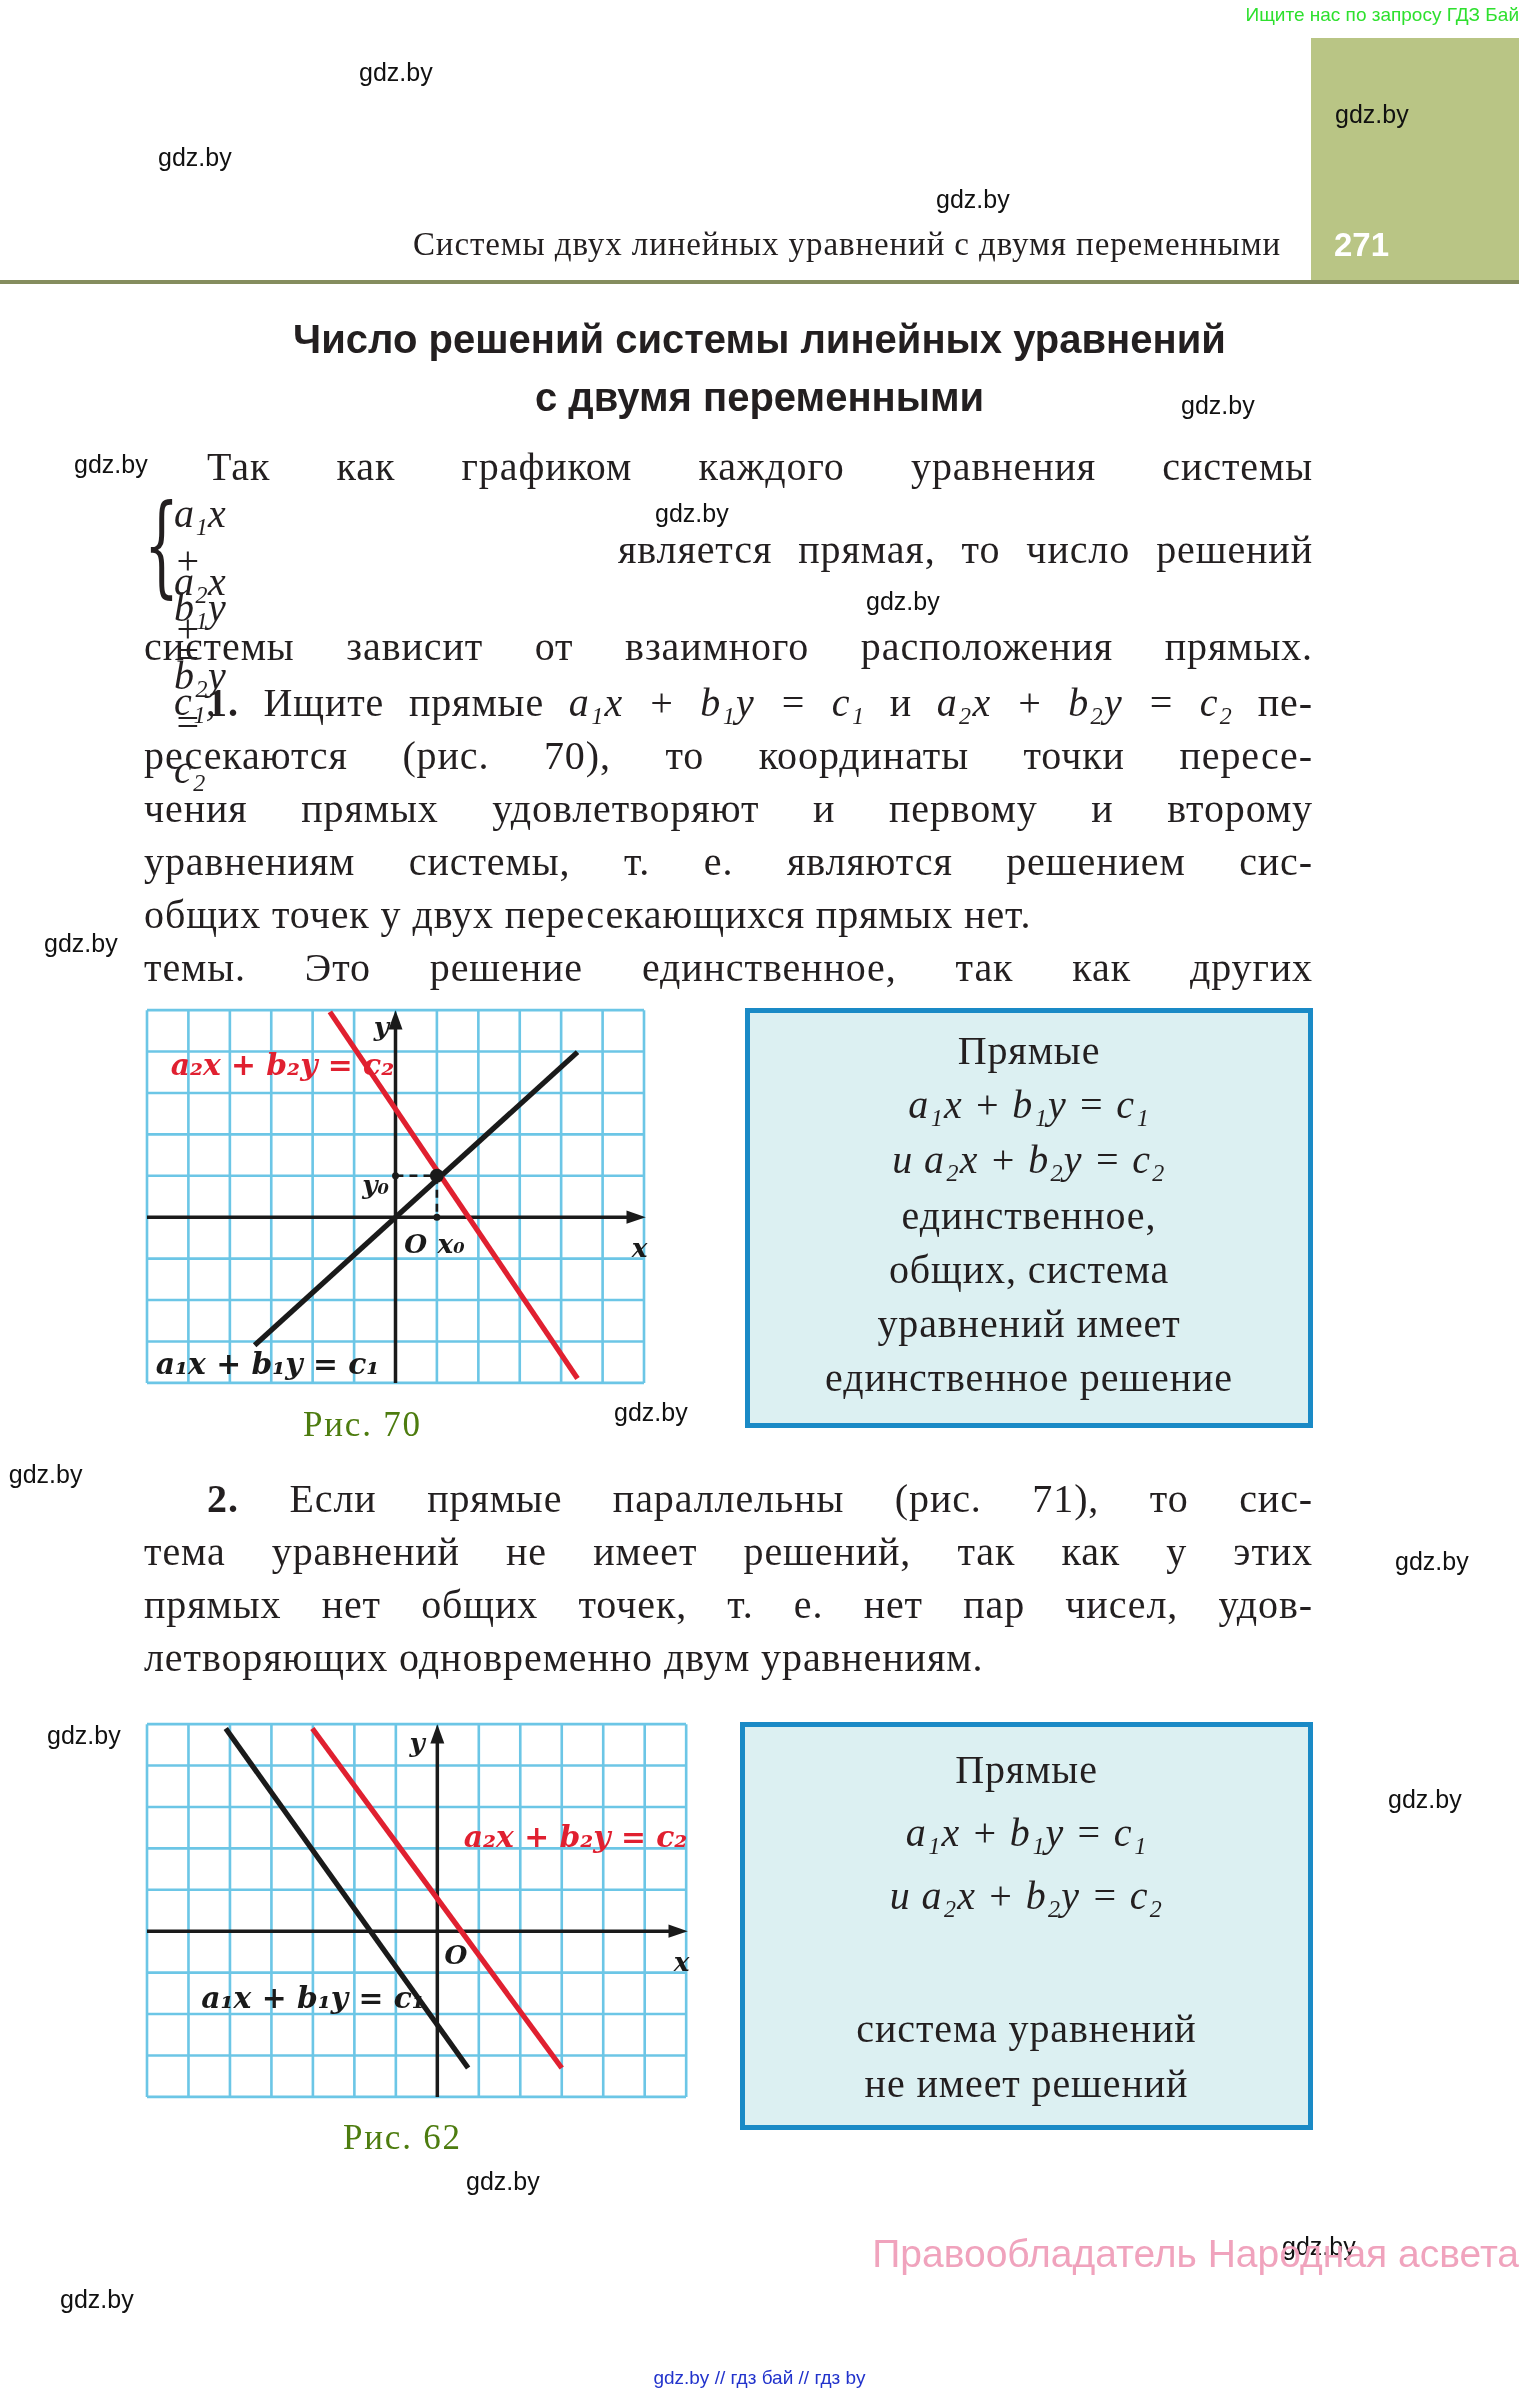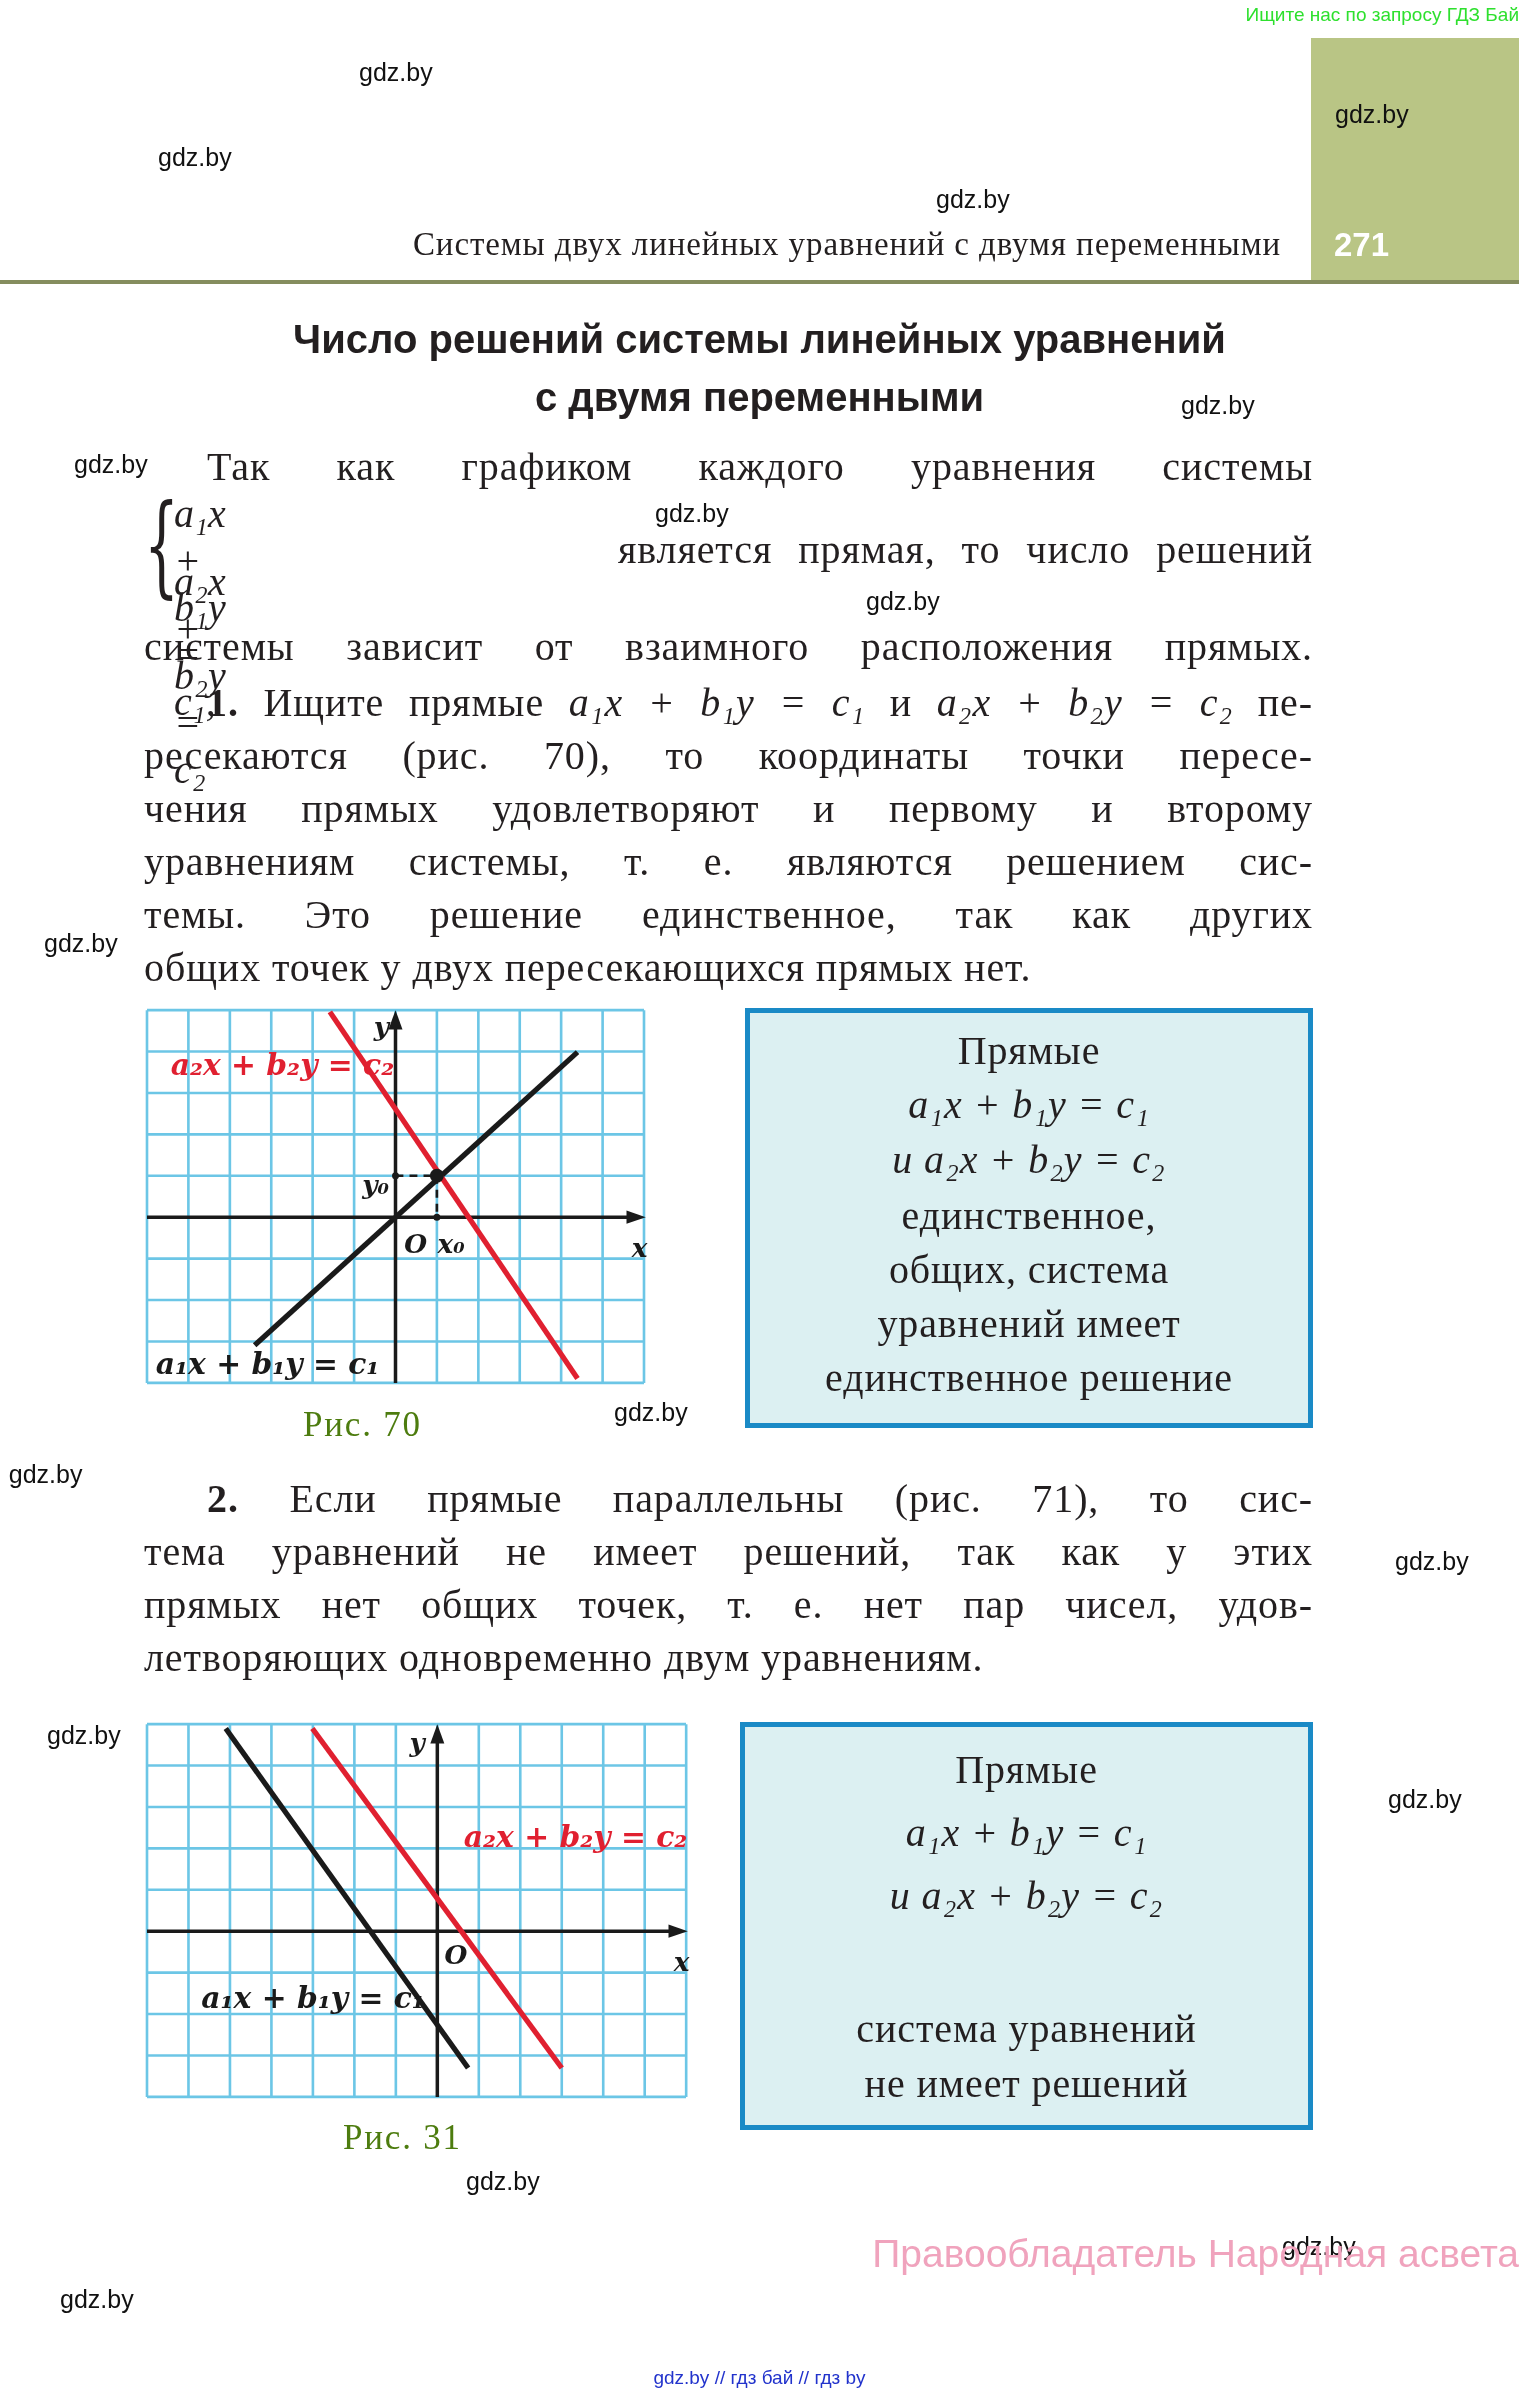--- a/index.html
+++ b/index.html
@@ -80,22 +80,22 @@
 </div>
 <div class="para" style="top:620px">
   <span class="line">системы зависит от взаимного расположения прямых.</span>
 </div>
 
 <div class="para" style="top:676px">
   <span class="line ind"><b>1.</b> <span>Ищите прямые</span> <span class="m">a₁x + b₁y = c₁</span> <span>и</span> <span class="m">a₂x + b₂y = c₂</span> <span>пе-</span></span>
   <span class="line">ресекаются (рис. 70), то координаты точки пересе-</span>
   <span class="line">чения прямых удовлетворяют и первому и второму</span>
   <span class="line">уравнениям системы, т. е. являются решением сис-</span>
+  <span class="line last">общих точек у двух пересекающихся прямых нет.</span>
   <span class="line">темы. Это решение единственное, так как других</span>
-  <span class="line last">общих точек у двух пересекающихся прямых нет.</span>
 </div>
 
 <div class="fig" style="left:140px;top:1003px">
   <svg width="525" height="394" viewBox="0 0 600 450">
     <g stroke="#6cc6e6" stroke-width="3">
 
       <line x1="8" y1="8" x2="8" y2="434"></line>
         <line x1="55.3" y1="8" x2="55.3" y2="434"></line>
       <line x1="102.7" y1="8" x2="102.7" y2="434"></line>
         <line x1="150" y1="8" x2="150" y2="434"></line>
@@ -207,21 +207,21 @@
 
     <line x1="197" y1="13" x2="482" y2="401" stroke="#e02030" stroke-width="6"></line>
 
     <text x="370" y="148" font-family="DejaVu Serif, serif" font-style="italic" font-weight="bold" font-size="34" fill="#e02030">a₂x + b₂y = c₂</text>
     <text x="70" y="332" font-family="DejaVu Serif, serif" font-style="italic" font-weight="bold" font-size="34" fill="#1a1a1a">a₁x + b₁y = c₁</text>
     <text x="308" y="40" font-family="DejaVu Serif, serif" font-style="italic" font-weight="bold" font-size="30" fill="#1a1a1a">y</text>
     <text x="610" y="290" font-family="DejaVu Serif, serif" font-style="italic" font-weight="bold" font-size="30" fill="#1a1a1a">x</text>
     <text x="348" y="282" font-family="DejaVu Serif, serif" font-style="italic" font-weight="bold" font-size="30" fill="#1a1a1a">O</text>
   </svg>
 </div>
-<div class="caption" style="left:343px;top:2118px">Рис. 31</div>
+<div class="caption" style="left:343px;top:2118px">Рис. 62</div>
 
 <div class="box" style="left:740px;top:1722px;width:573px;height:408px">
   <div class="bl" style="top:19px">Прямые</div>
   <div class="bl m" style="top:82px">a₁x + b₁y = c₁</div>
   <div class="bl m" style="top:145px">и  a₂x + b₂y = c₂</div>
   <div class="bl" style="top:278px">система уравнений</div>
   <div class="bl" style="top:333px">не имеет решений</div>
 </div>
 
 <div class="copyright">Правообладатель Народная асвета</div>

